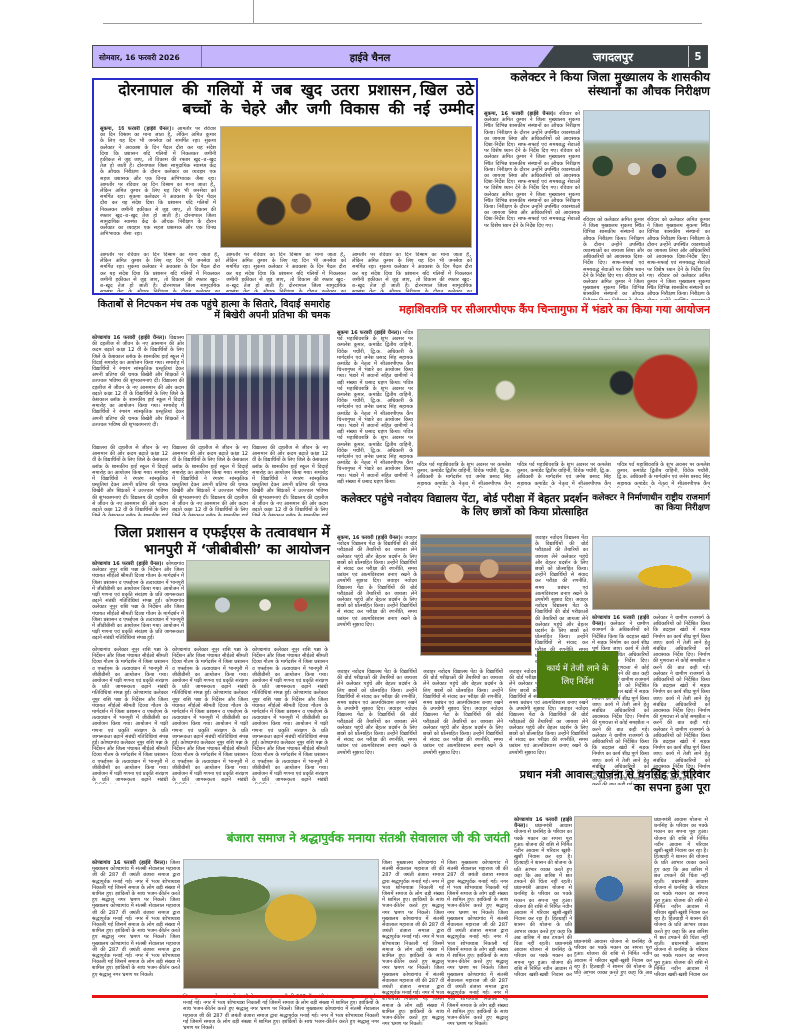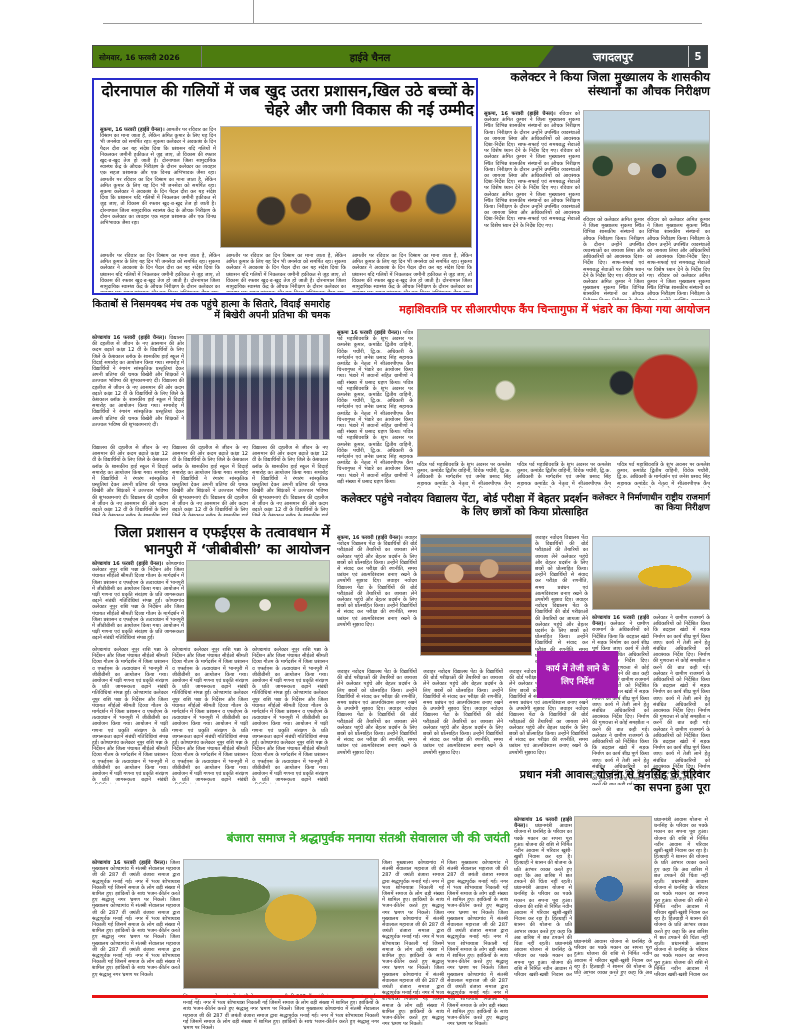--- a/index.html
+++ b/index.html
@@ -2,21 +2,21 @@
 <html><head>
 <meta charset="utf-8">
 <style>
   html,body{margin:0;padding:0;background:#fff;}
   #page{position:relative;width:800px;height:1036px;background:#ffffff;
         font-family:"DejaVu Sans",sans-serif;overflow:hidden;}
   .abs{position:absolute;box-sizing:border-box;}
   .rule{background:#9a9a9a;}
   
   #hdr{left:92px;top:45px;width:616px;height:23px;border:1px solid #4a4a4a;
-       background:#4d7c0f;display:flex;align-items:stretch;}
+       background:#c4b5fd;display:flex;align-items:stretch;}
   #hdr .date{width:102px;display:flex;align-items:center;padding-left:6px;
        font-size:7.5px;font-weight:bold;color:#111;border-right:1px solid #777;}
   #hdr .mast{flex:1;display:flex;align-items:center;justify-content:center;
        font-size:10px;font-weight:bold;color:#111;}
   #hdr .banner{width:150px;background:#3d4447;color:#fff;display:flex;
        align-items:center;justify-content:center;font-size:11.5px;font-weight:bold;
        clip-path:polygon(16px 0,100% 0,100% 100%,0 100%);text-align:center;}
   #hdr .pg{width:18px;background:#3d4447;color:#fff;display:flex;align-items:center;
        justify-content:center;font-size:10px;font-weight:bold;border-left:1px solid #cfcfcf;}
   
@@ -64,23 +64,23 @@
     radial-gradient(circle at 80% 55%,#b44a3a 0 5%,transparent 6%),
     linear-gradient(180deg,#c9d6c2 0 25%,#5f7a44 45%,#7d8a5c 70%,#6e5f46 100%);}
   .ph-a7{background:
     radial-gradient(ellipse 22% 30% at 55% 45%,#d8ae3a 0 60%,transparent 61%),
     radial-gradient(ellipse 40% 25% at 20% 28%,#5d7a40 0 60%,transparent 61%),
     linear-gradient(180deg,#d4e2ea 0 20%,#7e9159 40%,#97a06f 60%,#8a7a5e 85%,#6e5f46 100%);}
   .ph-a8{background:
     radial-gradient(ellipse 30% 18% at 45% 62%,#3c6ea5 0 60%,transparent 61%),
     linear-gradient(180deg,#d9cfbc 0 35%,#cabfa8 55%,#8a8070 75%,#5e564a 100%);}
   
-  #a1box{border:2px solid #2a2ecc;}
-  
-  #rednote{background:#a21caf;color:#fff;font-weight:bold;font-size:8.5px;
+  #a1box{border:2px solid #2a2ecc;font-family:Liberation Mono, monospace;}
+  
+  #rednote{background:#4d7c0f;color:#fff;font-weight:normal;font-size:8.5px;
     line-height:1.45;display:flex;align-items:center;justify-content:center;
     text-align:center;padding:2px;}
   #footrule{background:#e81414;}
 </style>
 </head>
 <body>
 
 <div id="page">
 
   <div class="abs rule" style="left:253px;top:0;width:1px;height:23px;"></div>
@@ -110,21 +110,21 @@
     <div class="abs col" style="left:2px;top:40px;width:96px;height:190px;">
       <span class="dl">सुकमा, 16 फरवरी (हाईवे चैनल)।</span>
       <span>रविवार को कलेक्टर अमित कुमार ने जिला मुख्यालय सुकमा स्थित विभिन्न शासकीय संस्थानों का औचक निरीक्षण किया। निरीक्षण के दौरान उन्होंने उपस्थित व्यवस्थाओं का जायजा लिया और अधिकारियों को आवश्यक दिशा-निर्देश दिए। साफ-सफाई एवं समयबद्ध सेवाओं पर विशेष ध्यान देने के निर्देश दिए गए। रविवार को कलेक्टर अमित कुमार ने जिला मुख्यालय सुकमा स्थित विभिन्न शासकीय संस्थानों का औचक निरीक्षण किया। निरीक्षण के दौरान उन्होंने उपस्थित व्यवस्थाओं का जायजा लिया और अधिकारियों को आवश्यक दिशा-निर्देश दिए। साफ-सफाई एवं समयबद्ध सेवाओं पर विशेष ध्यान देने के निर्देश दिए गए। रविवार को कलेक्टर अमित कुमार ने जिला मुख्यालय सुकमा स्थित विभिन्न शासकीय संस्थानों का औचक निरीक्षण किया। निरीक्षण के दौरान उन्होंने उपस्थित व्यवस्थाओं का जायजा लिया और अधिकारियों को आवश्यक दिशा-निर्देश दिए। साफ-सफाई एवं समयबद्ध सेवाओं पर विशेष ध्यान देने के निर्देश दिए गए।</span>
     </div>
     <div class="abs ph ph-a2" style="left:101px;top:40px;width:127px;height:102px;"></div>
     <div class="abs col" style="left:101px;top:146px;width:61px;height:84px;">रविवार को कलेक्टर अमित कुमार ने जिला मुख्यालय सुकमा स्थित विभिन्न शासकीय संस्थानों का औचक निरीक्षण किया। निरीक्षण के दौरान उन्होंने उपस्थित व्यवस्थाओं का जायजा लिया और अधिकारियों को आवश्यक दिशा-निर्देश दिए। साफ-सफाई एवं समयबद्ध सेवाओं पर विशेष ध्यान देने के निर्देश दिए गए। रविवार को कलेक्टर अमित कुमार ने जिला मुख्यालय सुकमा स्थित विभिन्न शासकीय संस्थानों का औचक निरीक्षण किया। निरीक्षण के दौरान उन्होंने उपस्थित व्यवस्थाओं का जायजा लिया और अधिकारियों को आवश्यक दिशा-निर्देश दिए। साफ-सफाई एवं समयबद्ध सेवाओं पर विशेष ध्यान देने के निर्देश दिए गए।</div>
     <div class="abs col" style="left:165px;top:146px;width:63px;height:84px;">रविवार को कलेक्टर अमित कुमार ने जिला मुख्यालय सुकमा स्थित विभिन्न शासकीय संस्थानों का औचक निरीक्षण किया। निरीक्षण के दौरान उन्होंने उपस्थित व्यवस्थाओं का जायजा लिया और अधिकारियों को आवश्यक दिशा-निर्देश दिए। साफ-सफाई एवं समयबद्ध सेवाओं पर विशेष ध्यान देने के निर्देश दिए गए। रविवार को कलेक्टर अमित कुमार ने जिला मुख्यालय सुकमा स्थित विभिन्न शासकीय संस्थानों का औचक निरीक्षण किया। निरीक्षण के दौरान उन्होंने उपस्थित व्यवस्थाओं का जायजा लिया और अधिकारियों को आवश्यक दिशा-निर्देश दिए। साफ-सफाई एवं समयबद्ध सेवाओं पर विशेष ध्यान देने के निर्देश दिए गए।</div>
   </div>
 
   <div class="abs" style="left:90px;top:296px;width:240px;height:224px;">
-    <div class="abs hl" style="left:0;top:2px;width:240px;font-size:9.5px;">किताबों से निसमयबद मंच तक पहुंचे हात्मा के सितारे, विदाई समारोह में बिखेरी अपनी प्रतिभा की चमक</div>
+    <div class="abs hl" style="left:0;top:2px;width:240px;font-size:9.5px;">किताबों से निटपकन मंच तक पहुंचे हात्मा के सितारे, विदाई समारोह में बिखेरी अपनी प्रतिभा की चमक</div>
     <div class="abs col" style="left:2px;top:38px;width:92px;height:108px;">
       <span class="dl">कोण्डागांव 16 फरवरी (हाईवे चैनल)।</span>
       <span>विद्यालय की दहलीज से जीवन के नए आसमान की ओर कदम बढ़ाते कक्षा 12 वीं के विद्यार्थियों के लिए जिले के केशकाल ब्लॉक के शासकीय हाई स्कूल में विदाई समारोह का आयोजन किया गया। समारोह में विद्यार्थियों ने रंगारंग सांस्कृतिक प्रस्तुतियां देकर अपनी प्रतिभा की चमक बिखेरी और शिक्षकों ने उज्ज्वल भविष्य की शुभकामनाएं दीं। विद्यालय की दहलीज से जीवन के नए आसमान की ओर कदम बढ़ाते कक्षा 12 वीं के विद्यार्थियों के लिए जिले के केशकाल ब्लॉक के शासकीय हाई स्कूल में विदाई समारोह का आयोजन किया गया। समारोह में विद्यार्थियों ने रंगारंग सांस्कृतिक प्रस्तुतियां देकर अपनी प्रतिभा की चमक बिखेरी और शिक्षकों ने उज्ज्वल भविष्य की शुभकामनाएं दीं।</span>
     </div>
     <div class="abs ph ph-a3" style="left:96px;top:38px;width:144px;height:106px;"></div>
     <div class="abs col" style="left:2px;top:148px;width:76px;height:72px;">विद्यालय की दहलीज से जीवन के नए आसमान की ओर कदम बढ़ाते कक्षा 12 वीं के विद्यार्थियों के लिए जिले के केशकाल ब्लॉक के शासकीय हाई स्कूल में विदाई समारोह का आयोजन किया गया। समारोह में विद्यार्थियों ने रंगारंग सांस्कृतिक प्रस्तुतियां देकर अपनी प्रतिभा की चमक बिखेरी और शिक्षकों ने उज्ज्वल भविष्य की शुभकामनाएं दीं। विद्यालय की दहलीज से जीवन के नए आसमान की ओर कदम बढ़ाते कक्षा 12 वीं के विद्यार्थियों के लिए जिले के केशकाल ब्लॉक के शासकीय हाई स्कूल में विदाई समारोह का आयोजन किया गया। समारोह में विद्यार्थियों ने रंगारंग सांस्कृतिक प्रस्तुतियां देकर अपनी प्रतिभा की चमक बिखेरी और शिक्षकों ने उज्ज्वल भविष्य की शुभकामनाएं दीं।</div>
     <div class="abs col" style="left:82px;top:148px;width:76px;height:72px;">विद्यालय की दहलीज से जीवन के नए आसमान की ओर कदम बढ़ाते कक्षा 12 वीं के विद्यार्थियों के लिए जिले के केशकाल ब्लॉक के शासकीय हाई स्कूल में विदाई समारोह का आयोजन किया गया। समारोह में विद्यार्थियों ने रंगारंग सांस्कृतिक प्रस्तुतियां देकर अपनी प्रतिभा की चमक बिखेरी और शिक्षकों ने उज्ज्वल भविष्य की शुभकामनाएं दीं। विद्यालय की दहलीज से जीवन के नए आसमान की ओर कदम बढ़ाते कक्षा 12 वीं के विद्यार्थियों के लिए जिले के केशकाल ब्लॉक के शासकीय हाई स्कूल में विदाई समारोह का आयोजन किया गया। समारोह में विद्यार्थियों ने रंगारंग सांस्कृतिक प्रस्तुतियां देकर अपनी प्रतिभा की चमक बिखेरी और शिक्षकों ने उज्ज्वल भविष्य की शुभकामनाएं दीं।</div>
     <div class="abs col" style="left:162px;top:148px;width:76px;height:72px;">विद्यालय की दहलीज से जीवन के नए आसमान की ओर कदम बढ़ाते कक्षा 12 वीं के विद्यार्थियों के लिए जिले के केशकाल ब्लॉक के शासकीय हाई स्कूल में विदाई समारोह का आयोजन किया गया। समारोह में विद्यार्थियों ने रंगारंग सांस्कृतिक प्रस्तुतियां देकर अपनी प्रतिभा की चमक बिखेरी और शिक्षकों ने उज्ज्वल भविष्य की शुभकामनाएं दीं। विद्यालय की दहलीज से जीवन के नए आसमान की ओर कदम बढ़ाते कक्षा 12 वीं के विद्यार्थियों के लिए जिले के केशकाल ब्लॉक के शासकीय हाई स्कूल में विदाई समारोह का आयोजन किया गया। समारोह में विद्यार्थियों ने रंगारंग सांस्कृतिक प्रस्तुतियां देकर अपनी प्रतिभा की चमक बिखेरी और शिक्षकों ने उज्ज्वल भविष्य की शुभकामनाएं दीं।</div>
   </div>
 

